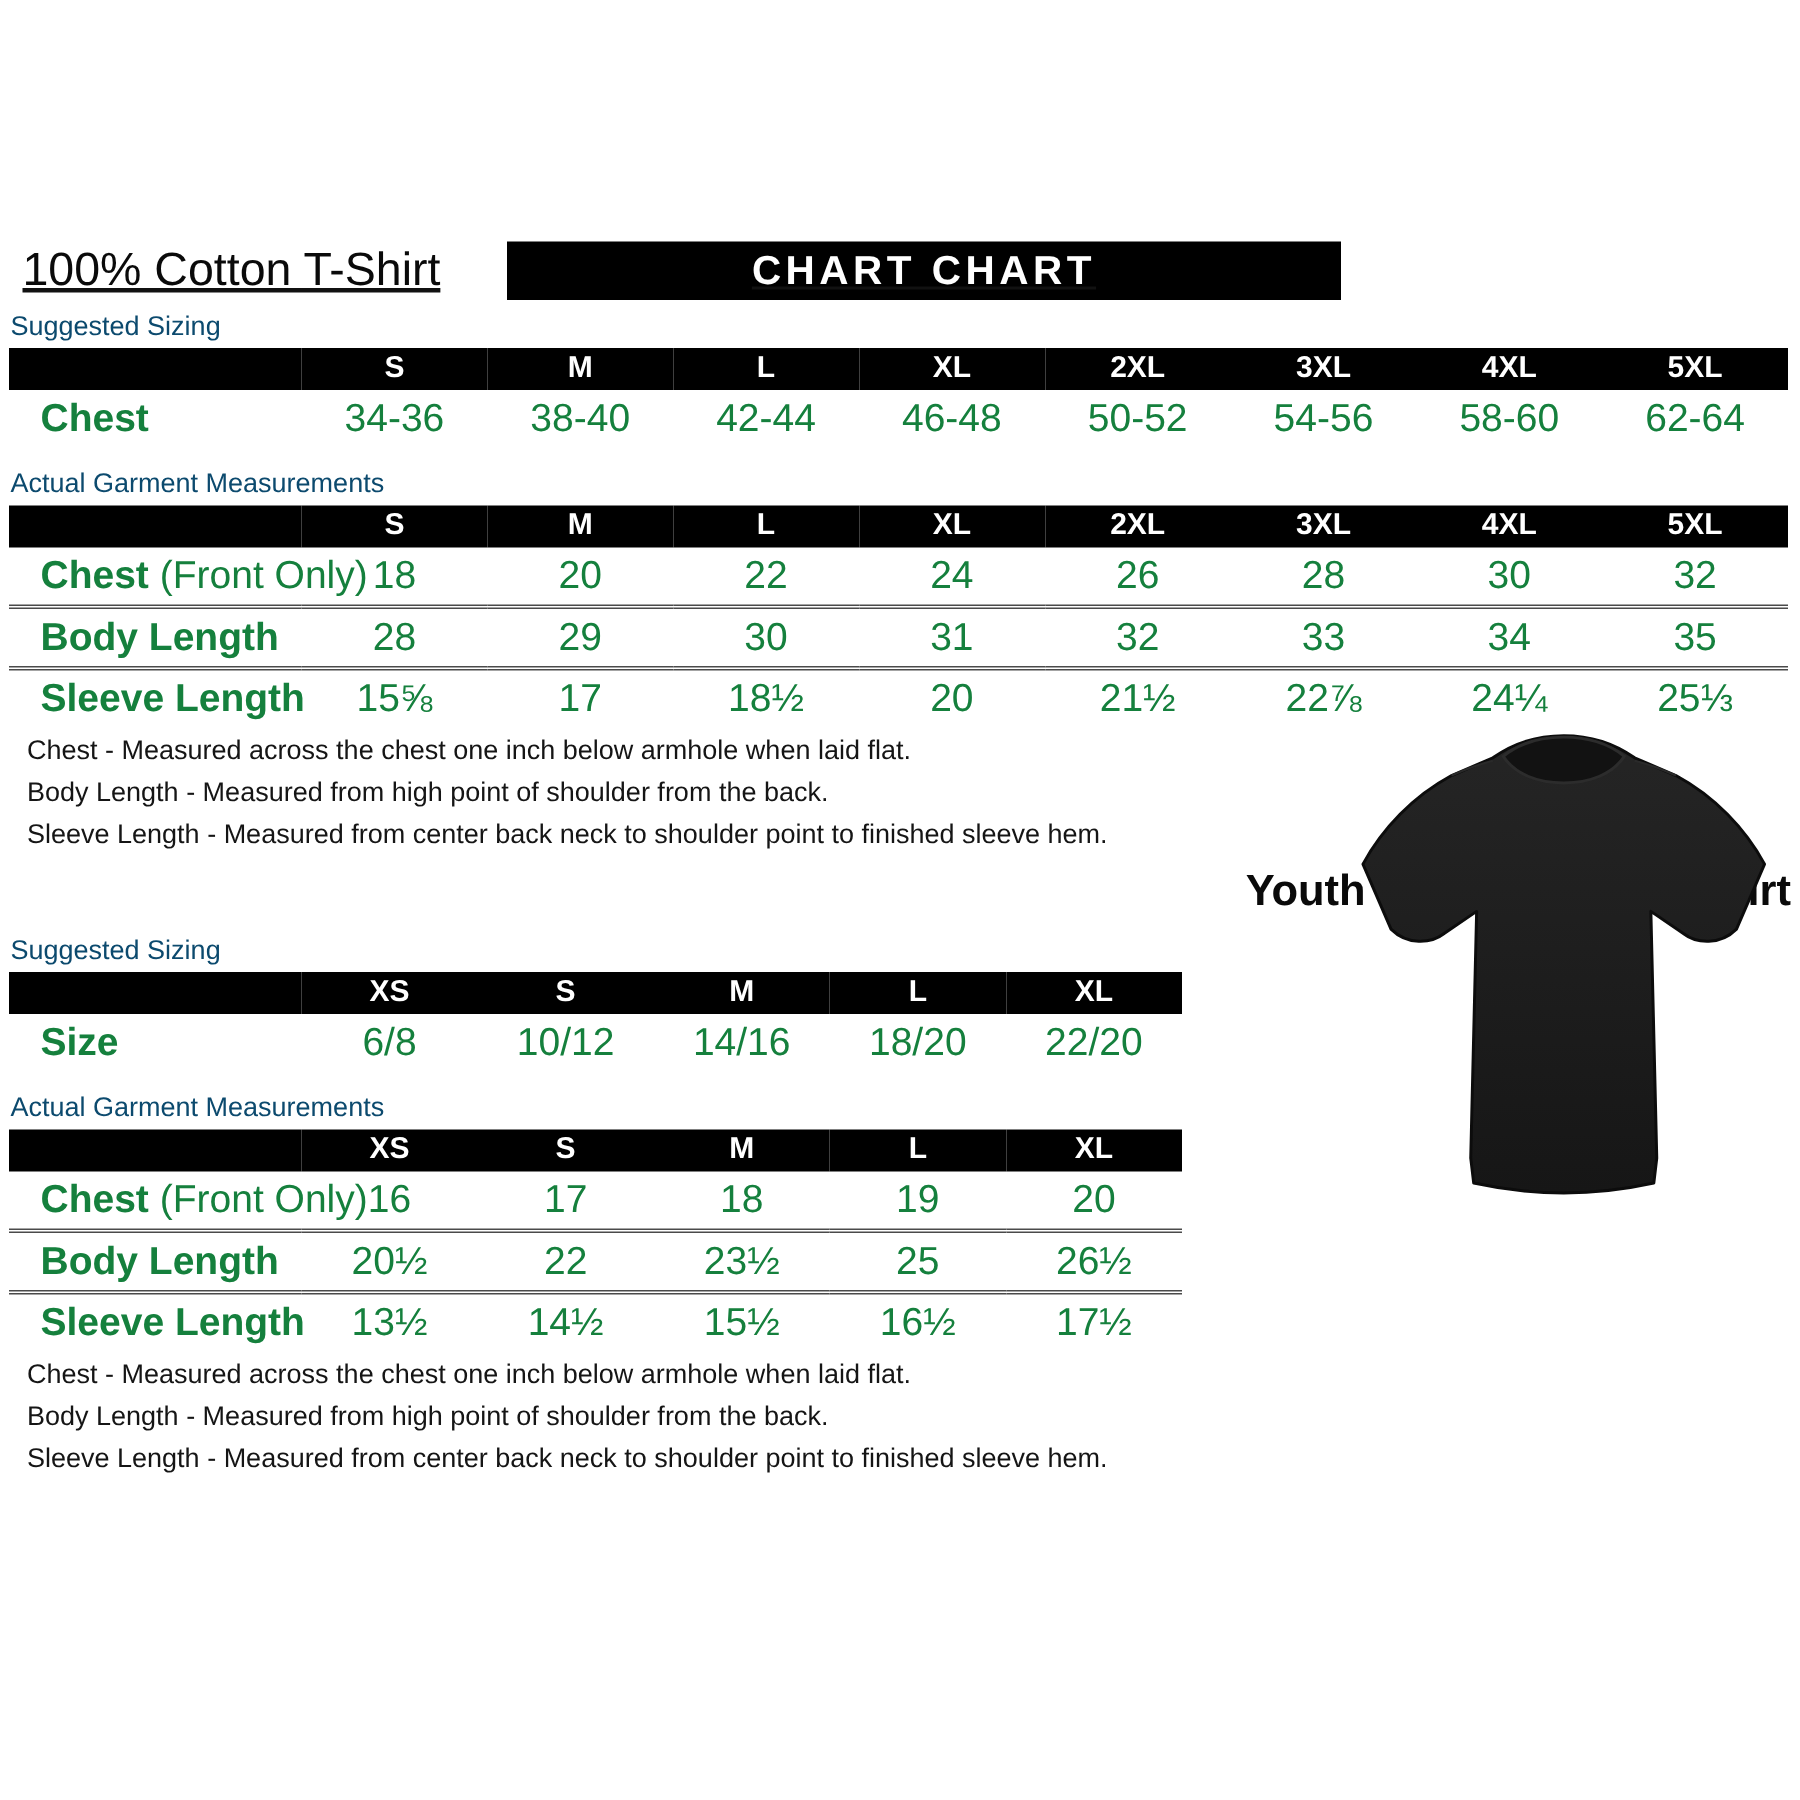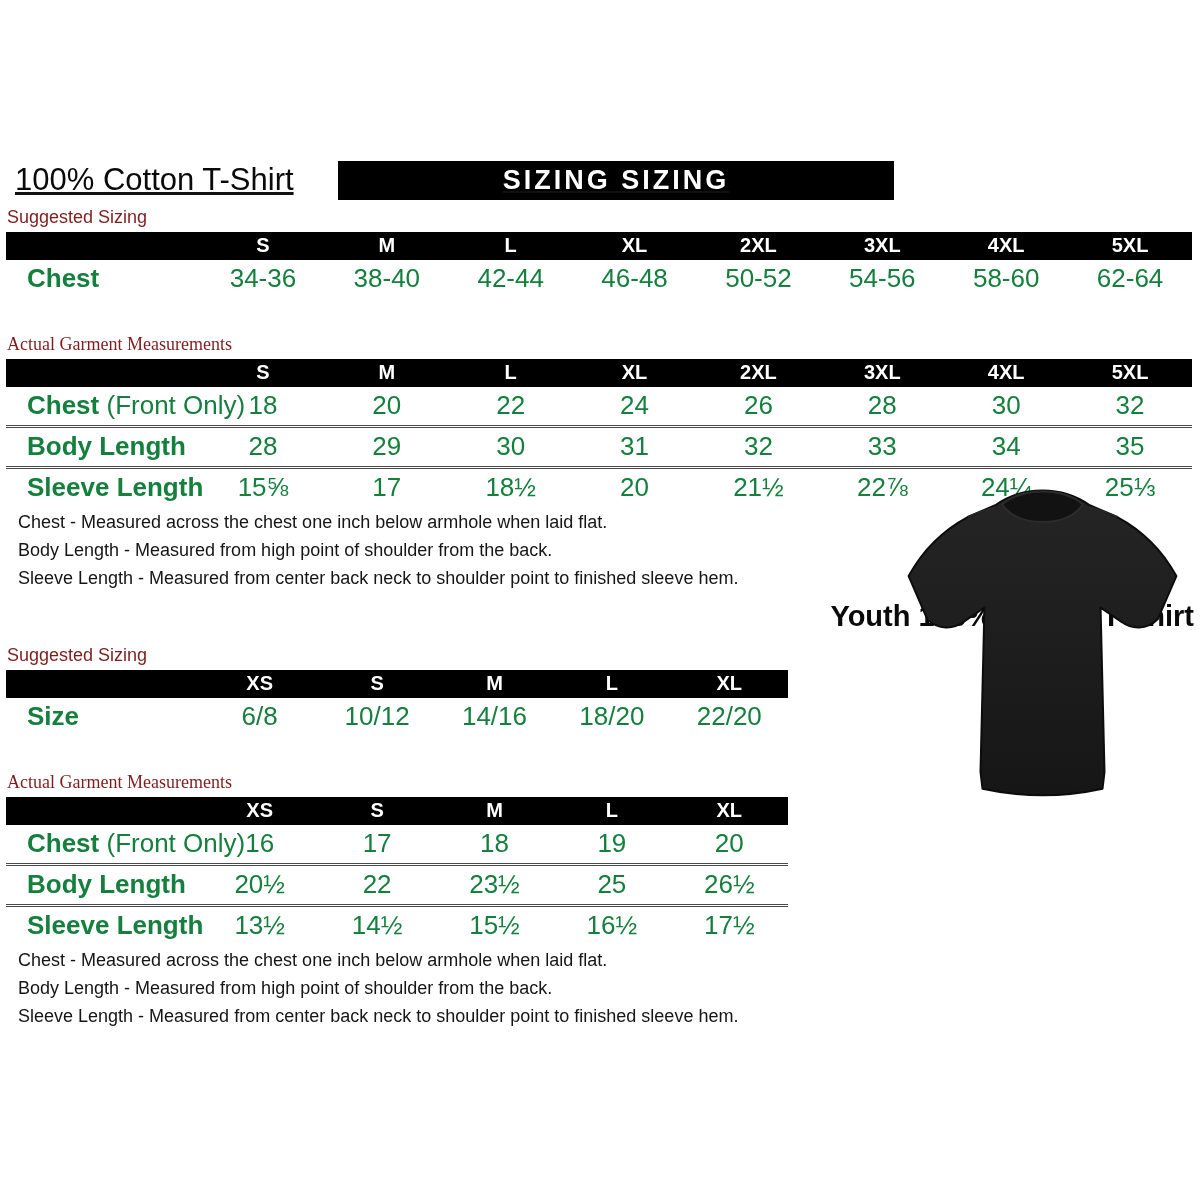--- a/index.html
+++ b/index.html
@@ -6,51 +6,51 @@
   html,body { background:#ffffff; }
   body { font-family:"Liberation Sans", sans-serif; color:#111; }
   .page { position:relative; width:1200px; height:1200px; background:#fff; overflow:hidden; }
   .content { padding:160px 6px 0 6px; }
 
   .header-row { display:flex; align-items:flex-start;text-decoration:underline; }
   .main-title { font-size:31px; font-weight:normal; letter-spacing:0; color:#0a0a0a; padding-left:9px; width:332px; line-height:40px; white-space:nowrap; }
   .banner { background:#000; color:#fff; width:556px; height:39px; display:flex; align-items:center; justify-content:center;
             font-size:27px; font-weight:bold; letter-spacing:3px; margin-top:1px; }
 
-  .section-label { font-size:18px; color:#7f1d1d; margin:7px 0 4px 1px; }
+  .section-label { font-size:18px; color:#0c4a6e; margin:7px 0 4px 1px; }
 
   table.size-table { border-collapse:collapse; table-layout:fixed; }
   table.adult { width:1186px; }
   table.youth { width:782px; }
   .size-table th { background:#000; color:#fff; font-size:20px; font-weight:bold; text-align:center; padding:2px 0 3px; height:25px; }
   .size-table td { text-align:center; font-size:26px; color:#15803d; padding:3px 0 4px; height:29px; }
   .size-table tbody tr:not(:first-child) td { border-top:3px double #4a4a4a; }
   .size-table td.row-label { text-align:left; padding-left:21px; font-weight:bold; white-space:nowrap; }
   .size-table td.row-label .note { font-weight:normal;margin-top:20px; }
 
-  .gap-before-actual { margin-top:36px;font-family:Liberation Serif, serif; }
+  .gap-before-actual { margin-top:14px; }
 
   .notes { margin:1px 0 0 12px; }
   .notes div { font-size:18px; line-height:28px; color:#151515; }
 
   .youth-title { font-size:29px; font-weight:bold; color:#0a0a0a; margin:6px 0 0 2px; line-height:36px;text-align:right; }
   .youth-section-label { margin-top:11px; }
 
   .tshirt-wrap { position:absolute; left:885px; top:468px; width:315px; height:352px; }
   .tshirt-wrap svg { width:100%; height:100%; display:block; }
 </style>
 </head>
 <body>
 
 <div class="page">
   <div class="content">
 
     <div class="header-row">
       <div class="main-title">100% Cotton T-Shirt</div>
-      <div class="banner">SIZING SIZING</div>
+      <div class="banner">CHART CHART</div>
     </div>
 
     <div class="section-label">Suggested Sizing</div>
     <table class="size-table adult">
         <colgroup>
           <col style="width: 195px;">
           <col>
           <col>
           <col>
           <col>

